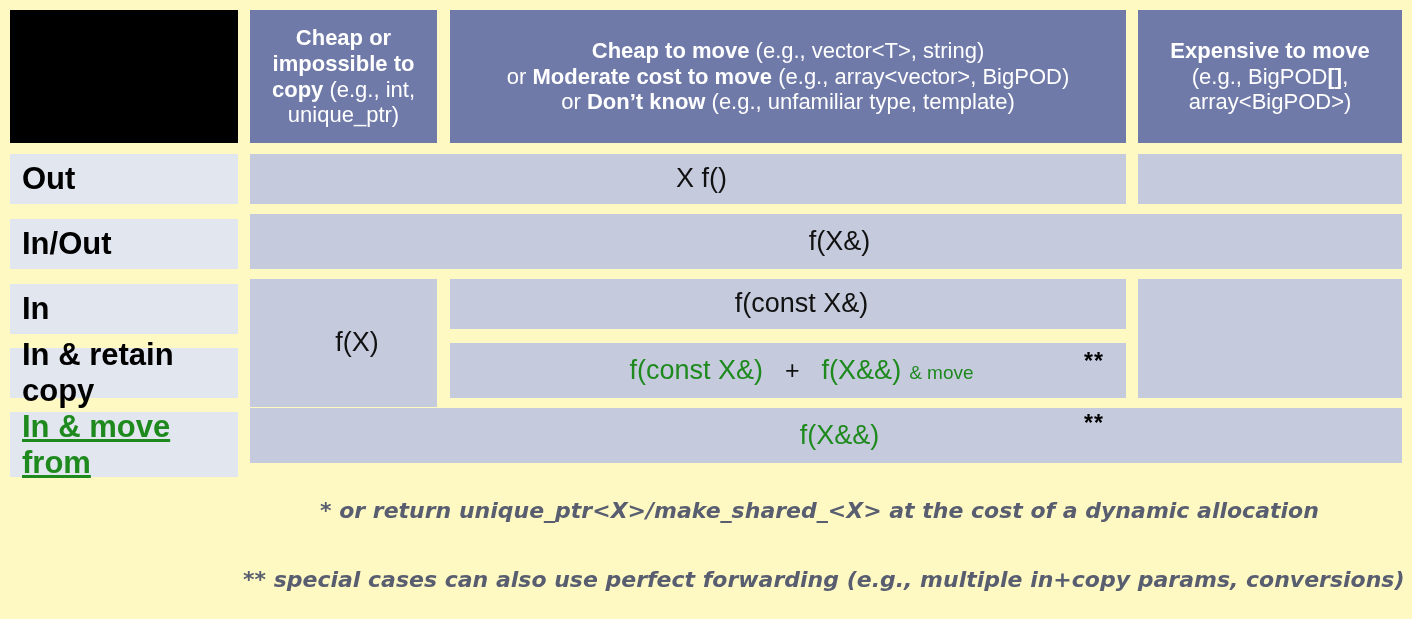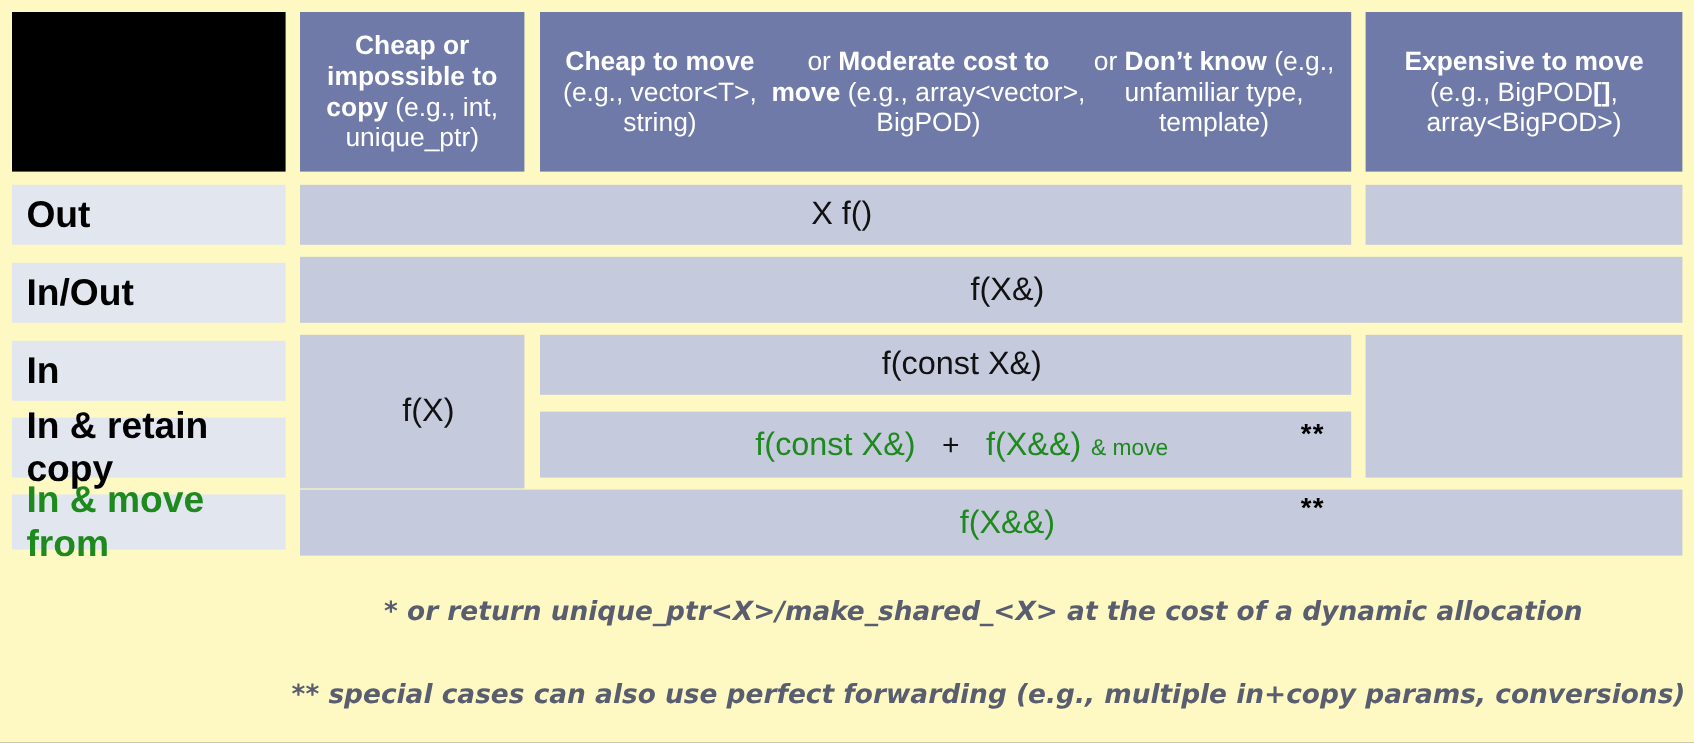--- a/index.html
+++ b/index.html
@@ -101,21 +101,21 @@
 <div id="page">
 
   <div class="cell corner-blank" style="left:10px; top:10px; width:228px; height:133px;"></div>
 
   <div class="cell hdr" style="left:250px; top:10px; width:187px; height:133px; flex-direction:column;">
     <div>
       <span>Cheap or impossible to copy</span><span class="lt"> (e.g., int, unique_ptr)</span>
     </div>
   </div>
 
-  <div class="cell hdr" style="left:450px; top:10px; width:676px; height:133px; flex-direction:row; justify-content:center;">
+  <div class="cell hdr" style="left:450px; top:10px; width:676px; height:133px; flex-direction:column; justify-content:center;">
     <div>
       <span>Cheap to move</span><span class="lt"> (e.g., vector&lt;T&gt;, string)</span>
     </div>
     <div>
       <span class="lt">or </span><span>Moderate cost to move</span><span class="lt"> (e.g., array&lt;vector&gt;, BigPOD)</span>
     </div>
     <div>
       <span class="lt">or </span><span>Don’t know</span><span class="lt"> (e.g., unfamiliar type, template)</span>
     </div>
   </div>
@@ -131,21 +131,21 @@
   </div>
   <div class="cell rowlabel" style="left:10px; top:219px; width:228px; height:50px;">
     <span>In/Out</span>
   </div>
   <div class="cell rowlabel" style="left:10px; top:284px; width:228px; height:50px;">
     <span>In</span>
   </div>
   <div class="cell rowlabel" style="left:10px; top:348px; width:228px; height:50px;">
     <span>In &amp; retain copy</span>
   </div>
-  <div class="cell rowlabel green" style="left:10px; top:412px; width:228px; height:46px;">
+  <div class="cell rowlabel green" style="left:10px; top:412px; width:228px; height:65px;text-decoration:underline;">
     <span>In &amp; move from</span>
   </div>
 
   <div class="cell body-cell" style="left:250px; top:154px; width:876px; height:50px;">
     <span>X f()</span>
   </div>
 
   <div class="cell body-cell" style="left:1138px; top:154px; width:264px; height:50px;"></div>
 
   <div class="cell body-cell" style="left:250px; top:214px; width:1152px; height:55px;">

